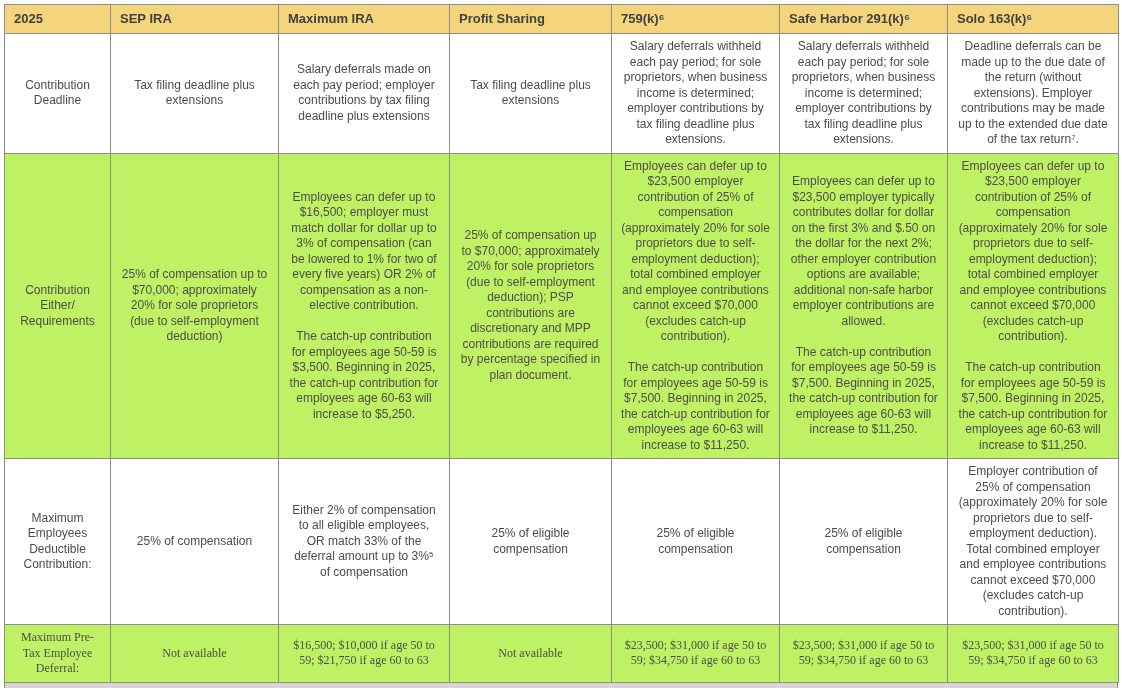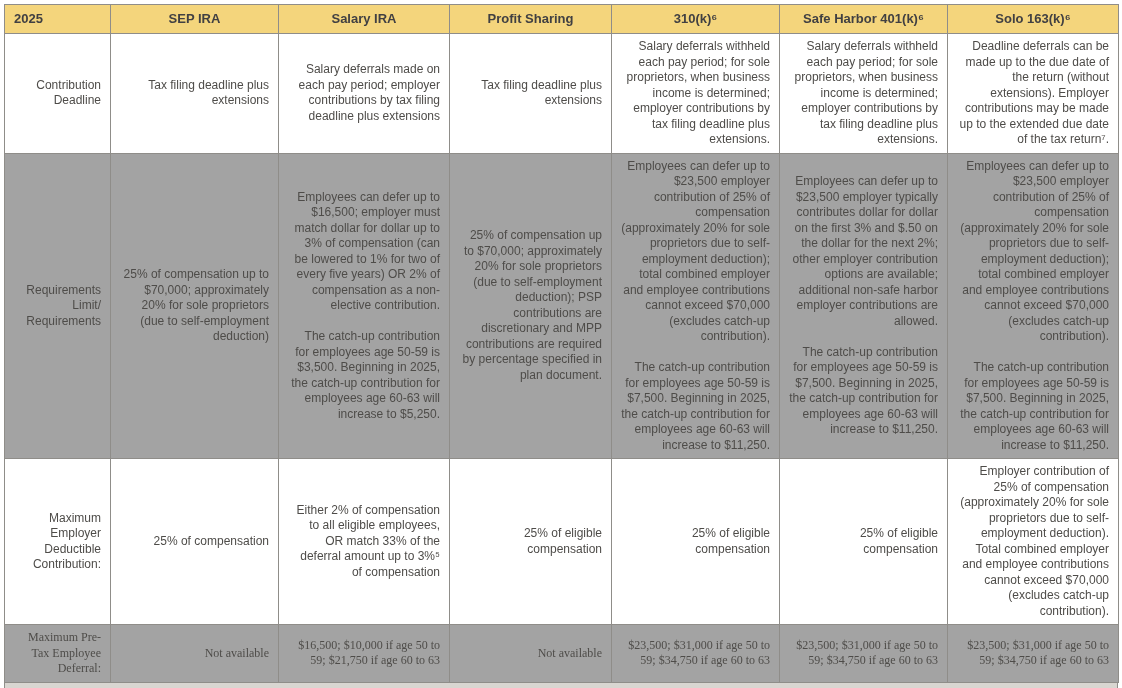--- a/index.html
+++ b/index.html
@@ -2,28 +2,28 @@
 <html><head>
 <meta charset="utf-8">
 <style>
   html,body{margin:0;padding:0;background:#fff;font-family:"Liberation Sans",sans-serif;}
   .sheet{width:1114px;margin:4px auto 0 auto;}
   table{border-collapse:collapse;table-layout:fixed;width:1114px;}
   col.c-label{width:106px;}
   col.c1{width:168px;} col.c2{width:171px;} col.c3{width:162px;}
   col.c4{width:168px;} col.c5{width:168px;} col.c6{width:171px;}
   th,td{border:1px solid #8f8d89;padding:5px 9px;font-size:12px;line-height:15.5px;
-        color:#4e4c49;text-align:right;vertical-align:middle;white-space:pre-line;
+        color:#4e4c49;text-align:center;vertical-align:middle;white-space:pre-line;
         overflow:hidden;}
   thead th{background:#f4d57c;color:#414042;font-weight:bold;font-size:13px;
            height:18px;vertical-align:middle;white-space:normal;}
   thead th.lbl{text-align:left;}
-  thead th:not(.lbl){text-align:center;}
+  thead th:not(.lbl){text-align:left;}
   tr.row-white td{background:#ffffff;}
-  tr.row-cream td{background:#a3a3a3;}
+  tr.row-cream td{background:#bef264;}
   tr.r-deadline{height:100px;}
   tr.r-limit{height:240px;}
   tr.r-deduct{height:126px;}
   tr.r-deferral{height:44px;font-family:Liberation Serif, serif;}
   td.rowlabel{color:#4e4c49;margin-top:12px;}
   .footnotes{background:#d9d6d1;border:1px solid #8f8d89;border-top:none;
              padding:5px 10px 6px 10px;}
 </style>
 </head>
 <body>
@@ -36,57 +36,57 @@
         <col class="c2">
         <col class="c3">
         <col class="c4">
         <col class="c5">
         <col class="c6">
     </colgroup>
     <thead>
       <tr>
         <th class="lbl">2025</th>
         <th>SEP IRA</th>
-        <th>Salary IRA</th>
+        <th>Maximum IRA</th>
         <th>Profit Sharing</th>
-        <th>310(k)⁶</th>
-        <th>Safe Harbor 401(k)⁶</th>
+        <th>759(k)⁶</th>
+        <th>Safe Harbor 291(k)⁶</th>
         <th>Solo 163(k)⁶</th>
       </tr>
     </thead>
     <tbody>
       <tr class="row-white r-deadline">
         <td class="rowlabel">Contribution Deadline</td>
         <td>Tax filing deadline plus extensions</td>
         <td>Salary deferrals made on each pay period; employer contributions by tax filing deadline plus extensions</td>
         <td>Tax filing deadline plus extensions</td>
         <td>Salary deferrals withheld each pay period; for sole proprietors, when business income is determined; employer contributions by tax filing deadline plus extensions.</td>
         <td>Salary deferrals withheld each pay period; for sole proprietors, when business income is determined; employer contributions by tax filing deadline plus extensions.</td>
         <td>Deadline deferrals can be made up to the due date of the return (without extensions). Employer contributions may be made up to the extended due date of the tax return⁷.</td>
       </tr>
       <tr class="row-cream r-limit">
-        <td class="rowlabel">Requirements Limit/
+        <td class="rowlabel">Contribution Either/
 Requirements</td>
         <td>25% of compensation up to $70,000; approximately 20% for sole proprietors (due to self-employment deduction)</td>
         <td>Employees can defer up to $16,500; employer must match dollar for dollar up to 3% of compensation (can be lowered to 1% for two of every five years) OR 2% of compensation as a non-elective contribution.
 
 The catch-up contribution for employees age 50-59 is $3,500. Beginning in 2025, the catch-up contribution for employees age 60-63 will increase to $5,250.</td>
         <td>25% of compensation up to $70,000; approximately 20% for sole proprietors (due to self-employment deduction); PSP contributions are discretionary and MPP contributions are required by percentage specified in plan document.</td>
         <td>Employees can defer up to $23,500 employer contribution of 25% of compensation (approximately 20% for sole proprietors due to self-employment deduction); total combined employer and employee contributions cannot exceed $70,000 (excludes catch-up contribution).
 
 The catch-up contribution for employees age 50-59 is $7,500. Beginning in 2025, the catch-up contribution for employees age 60-63 will increase to $11,250.</td>
         <td>Employees can defer up to $23,500 employer typically contributes dollar for dollar on the first 3% and $.50 on the dollar for the next 2%; other employer contribution options are available; additional non-safe harbor employer contributions are allowed.
 
 The catch-up contribution for employees age 50-59 is $7,500. Beginning in 2025, the catch-up contribution for employees age 60-63 will increase to $11,250.</td>
         <td>Employees can defer up to $23,500 employer contribution of 25% of compensation (approximately 20% for sole proprietors due to self-employment deduction); total combined employer and employee contributions cannot exceed $70,000 (excludes catch-up contribution).
 
 The catch-up contribution for employees age 50-59 is $7,500. Beginning in 2025, the catch-up contribution for employees age 60-63 will increase to $11,250.</td>
       </tr>
       <tr class="row-white r-deduct">
-        <td class="rowlabel">Maximum Employer Deductible Contribution:</td>
+        <td class="rowlabel">Maximum Employees Deductible Contribution:</td>
         <td>25% of compensation</td>
         <td>Either 2% of compensation to all eligible employees, OR match 33% of the deferral amount up to 3%⁵ of compensation</td>
         <td>25% of eligible compensation</td>
         <td>25% of eligible compensation</td>
         <td>25% of eligible compensation</td>
         <td>Employer contribution of 25% of compensation (approximately 20% for sole proprietors due to self-employment deduction). Total combined employer and employee contributions cannot exceed $70,000 (excludes catch-up contribution).</td>
       </tr>
       <tr class="row-cream r-deferral">
         <td class="rowlabel">Maximum Pre-Tax Employee Deferral:</td>
         <td>Not available</td>

